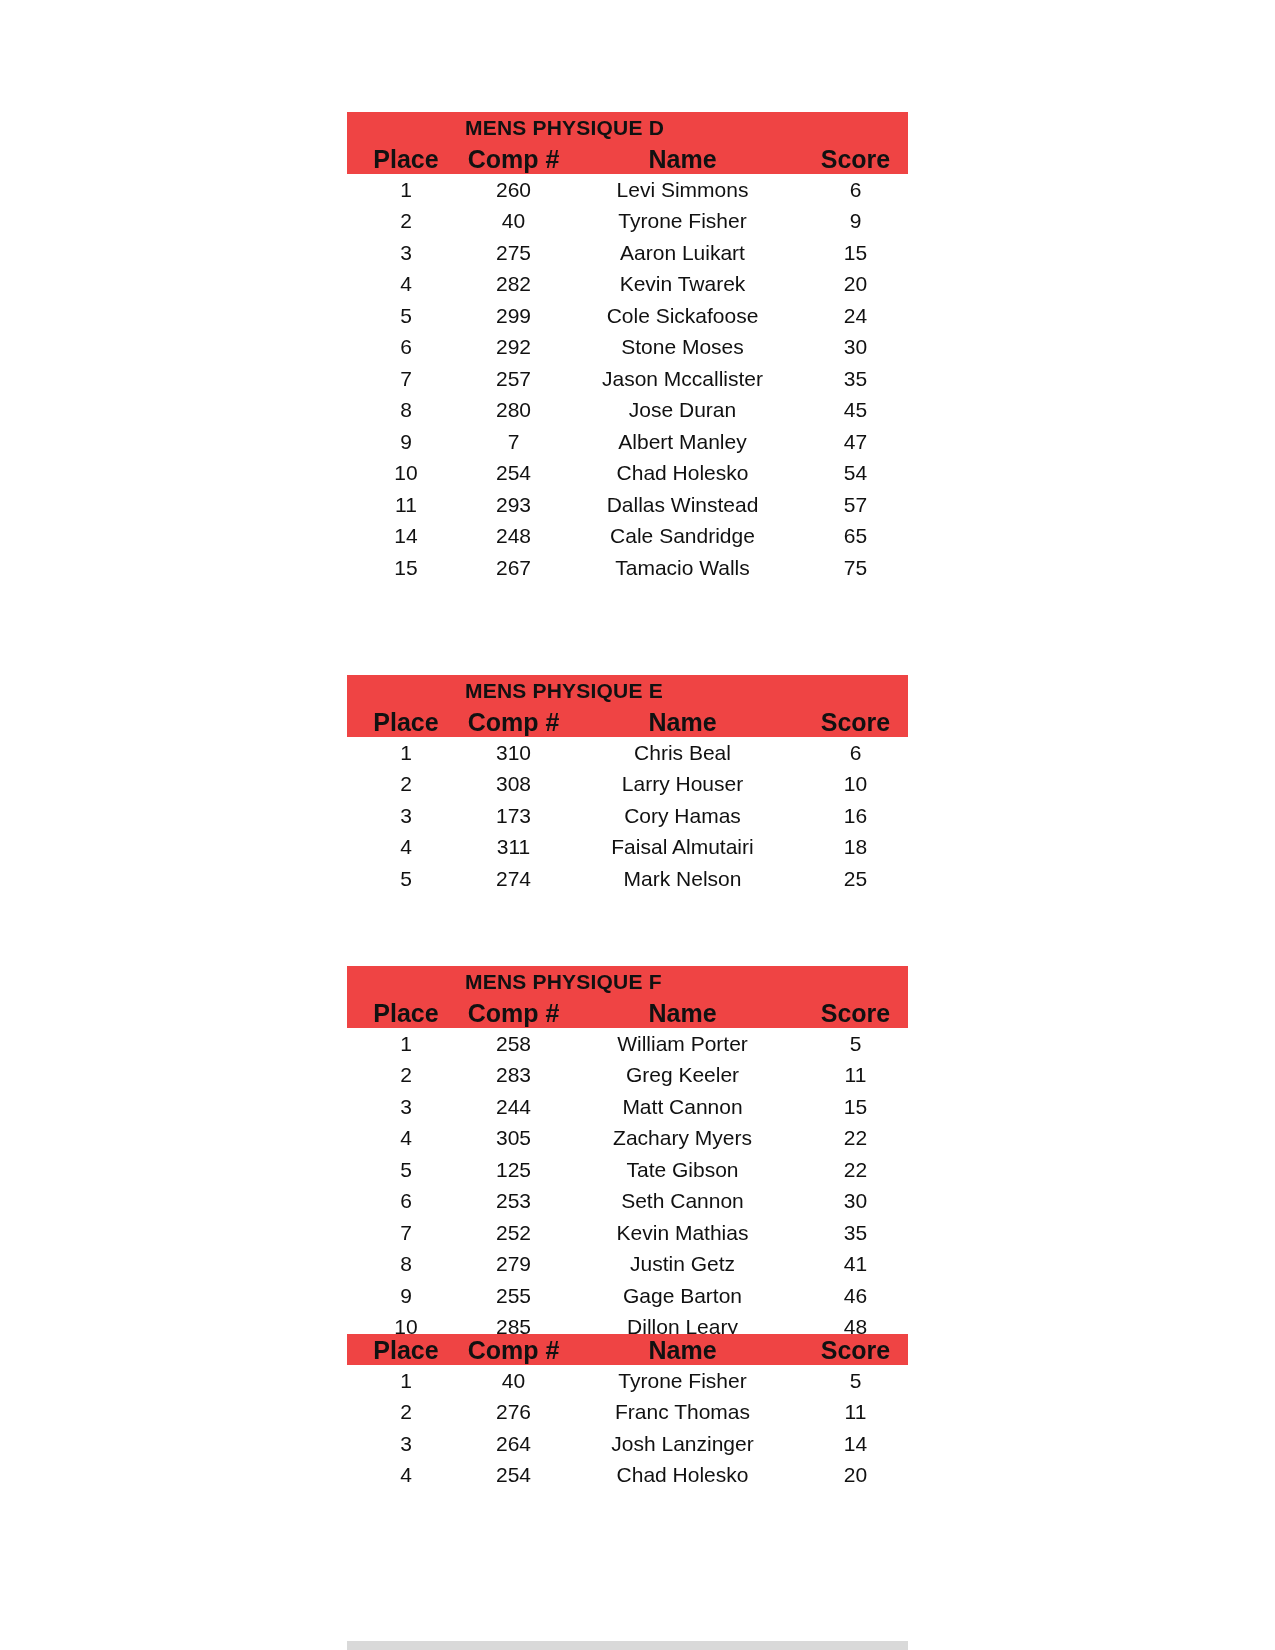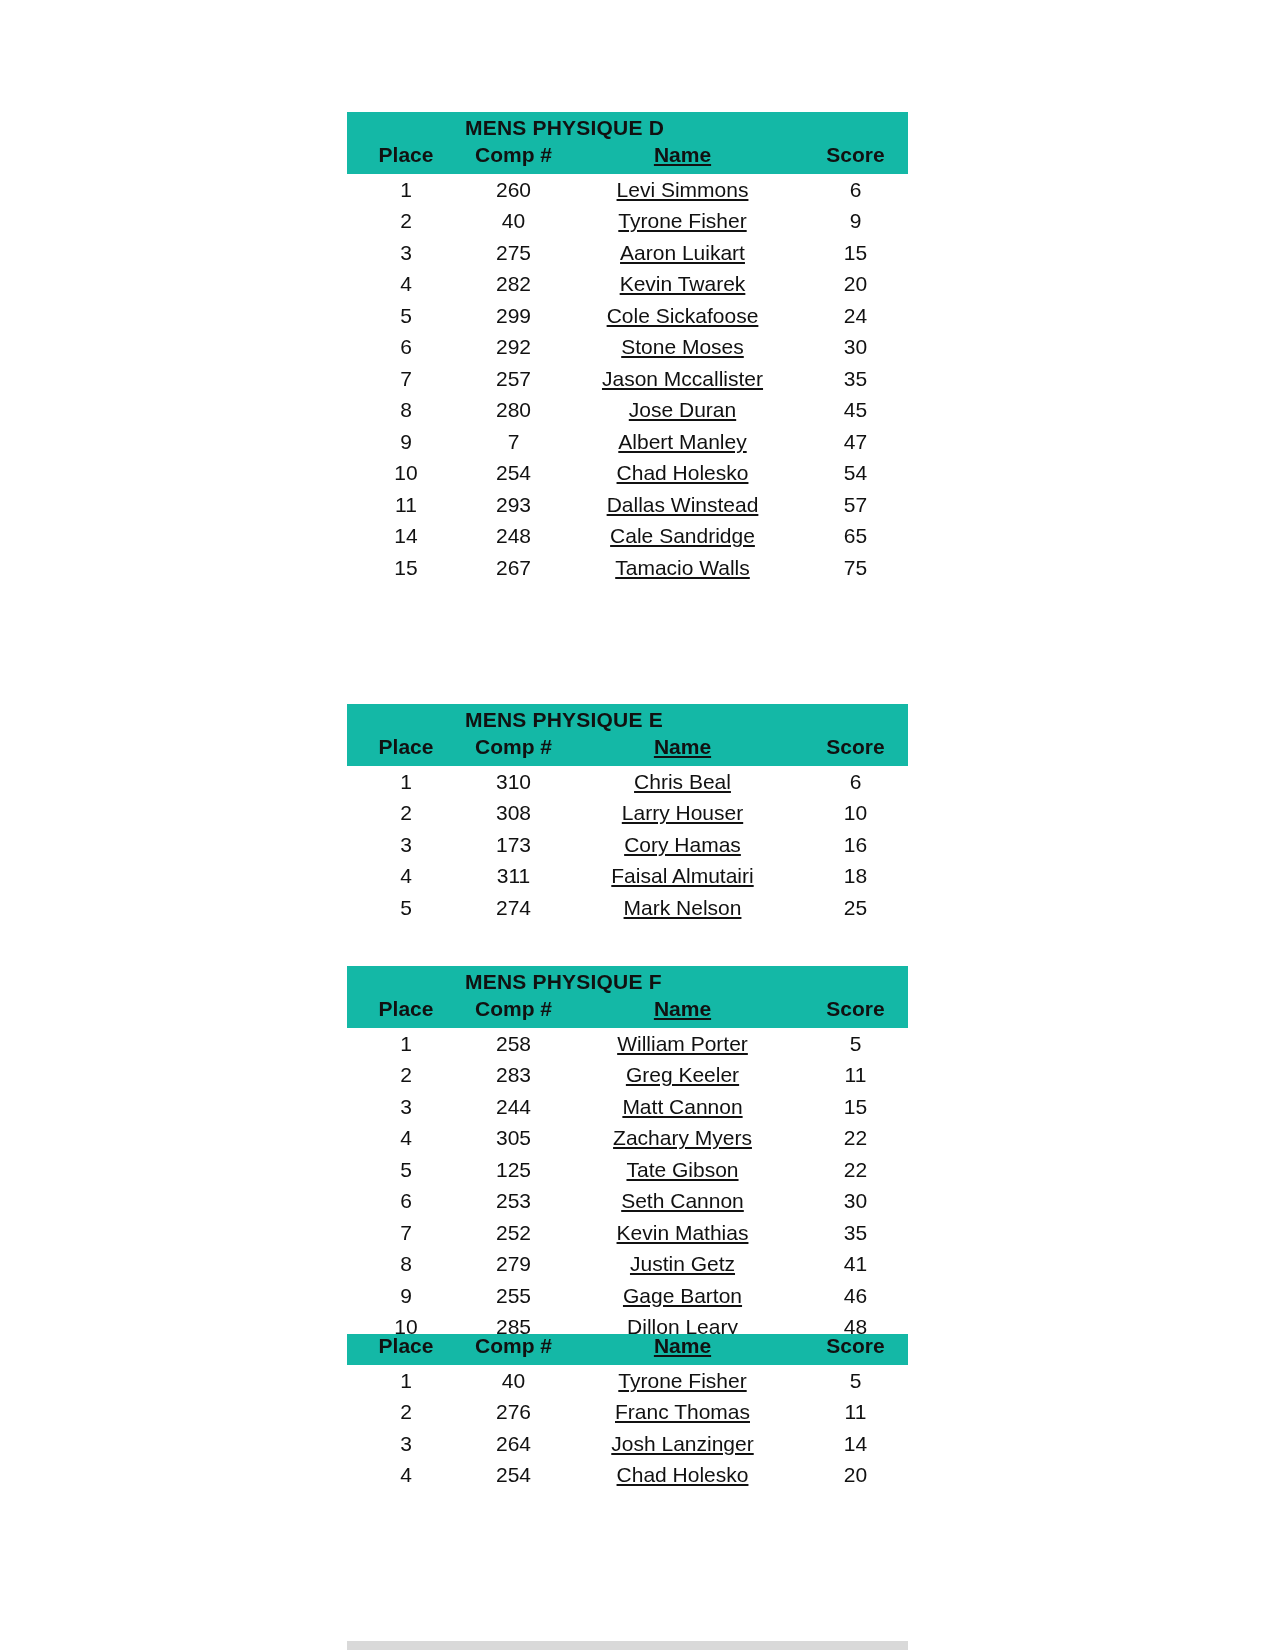--- a/index.html
+++ b/index.html
@@ -12,58 +12,58 @@
     overflow: hidden;
     font-family: "Liberation Sans", sans-serif;
     color: #111111;
   }
   .results-table {
     position: absolute;
     left: 347px;
     width: 561px;
   }
   .results-table:nth-of-type(1) { top: 112px; }
-  .results-table:nth-of-type(2) { top: 675px; margin-top: 29px; }
+  .results-table:nth-of-type(2) { top: 675px; }
   .results-table:nth-of-type(3) { top: 926px; margin-top: 40px; }
   .results-table:nth-of-type(4) { top: 1334px; }
 
-  .thead { background: #14b8a6; }
+  .thead { background: #ef4444; }
   .title-row {
     height: 31px;
     display: flex;
     align-items: center;
     padding-left: 118px;
   }
   .title {
     font-weight: bold;
     font-size: 21px;
     letter-spacing: 0.2px;
     white-space: nowrap;
   }
   .col-row {
     height: 31px;
     display: flex;
-    align-items: flex-start;
+    align-items: flex-end;
     font-weight: bold;
-    font-size: 21px;
+    font-size: 25px;
   }
   .row {
     height: 31.5px;
     display: flex;
     align-items: center;
     font-size: 21px;
   }
   .col, .cell {
     display: block;
     text-align: center;
     white-space: nowrap;
   }
   .c-place { width: 118px; }
   .c-comp  { width: 97px; }
-  .c-name  { width: 241px; text-decoration: underline; }
+  .c-name  { width: 241px; }
   .c-score { width: 105px; }
 
   .bottom-strip {
     position: absolute;
     left: 347px;
     top: 1641px;
     width: 561px;
     height: 9px;
     background: #d9d9d9;
   }

